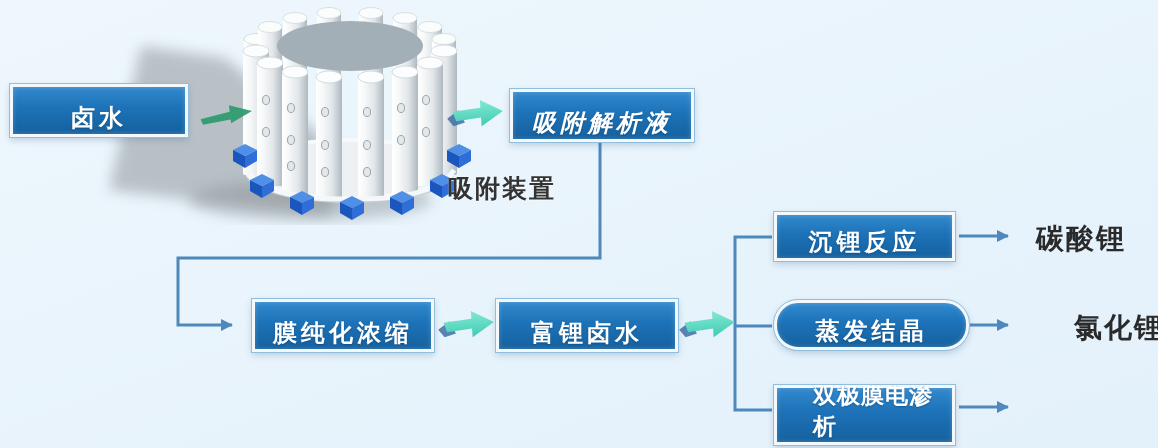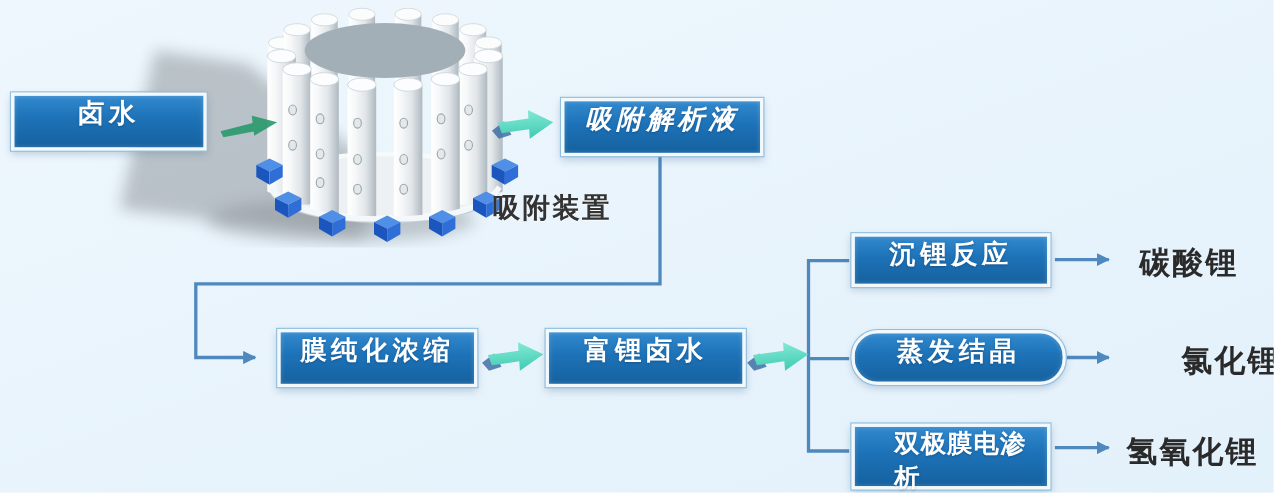--- a/index.html
+++ b/index.html
@@ -2,21 +2,21 @@
 <html><head>
 <meta charset="utf-8">
 <style>
   html,body{margin:0;padding:0;}
   body{font-family:"Liberation Sans",sans-serif;}
   #stage{
     position:relative;width:1158px;height:448px;overflow:hidden;
     background:linear-gradient(160deg,#eef7fd 0%,#e9f4fc 45%,#e3f1fb 100%);
   }
   .node{
-    position:absolute;display:flex;align-items:flex-start;justify-content:center;
+    position:absolute;display:flex;align-items:flex-end;justify-content:center;
     background:linear-gradient(180deg,#3289ce 0%,#1d72b7 45%,#15619f 100%);
     border:3px solid #f2f8fc;
     outline:1px solid #92bedd;
     box-shadow:0 3px 7px rgba(70,110,150,.30), inset 0 0 5px rgba(255,255,255,.22);
     color:#ffffff;font-weight:700;font-size:24px;letter-spacing:4px;
     text-shadow:0 1px 2px rgba(0,40,80,.35);
     box-sizing:border-box;
   }
   .node.small{font-size:23px;letter-spacing:1px;}
   .plabel{
@@ -256,15 +256,14 @@
   <div class="node small" style="left:774px;top:385px;width:181px;height:60px;padding-left:36px;">
     <span>双极膜电渗析</span>
   </div>
 
   <div class="devlabel" style="left:448px;top:172px;text-align:right;">吸附装置</div>
 
   <div class="plabel" style="left:1036px;top:220px;">碳酸锂</div>
 
   <div class="plabel" style="left:1038px;top:309px;margin-left:36px;">氯化锂</div>
 
-  <div class="plabel" style="left:1024px;top:392px;">氢氧化锂</div>
 
 </div>
 
 </body></html>

